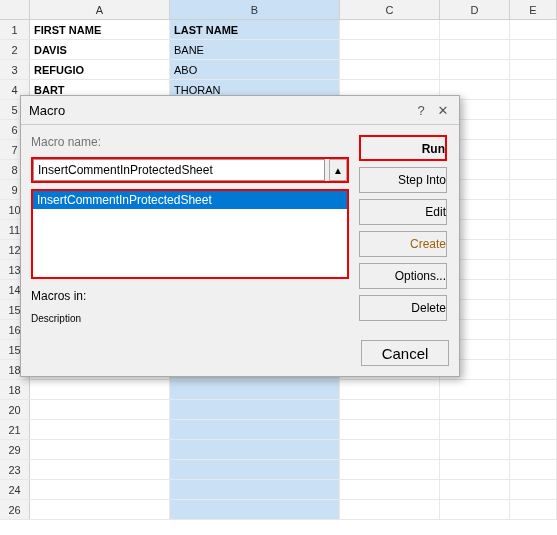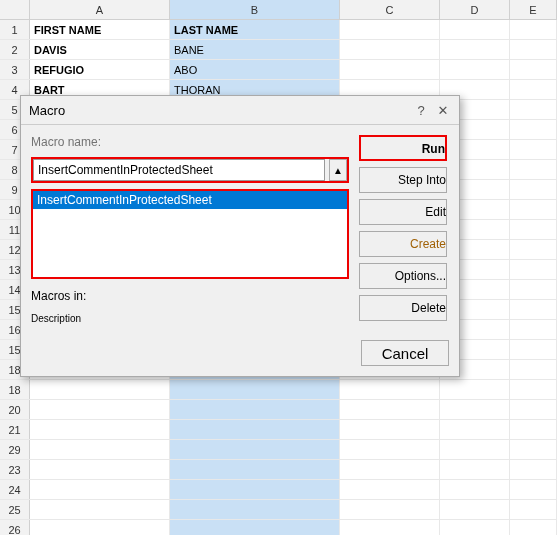--- a/index.html
+++ b/index.html
@@ -466,28 +466,20 @@
         <div class="cell col-e"></div>
       </div>
       <div class="row row-24">
         <div class="row-num">24</div>
         <div class="cell col-a"></div>
         <div class="cell col-b"></div>
         <div class="cell col-c"></div>
         <div class="cell col-d"></div>
         <div class="cell col-e"></div>
       </div>
-      <div class="row row-25">
-        <div class="row-num">25</div>
-        <div class="cell col-a"></div>
-        <div class="cell col-b"></div>
-        <div class="cell col-c"></div>
-        <div class="cell col-d"></div>
-        <div class="cell col-e"></div>
-      </div>
       <div class="row row-26">
         <div class="row-num">26</div>
         <div class="cell col-a"></div>
         <div class="cell col-b"></div>
         <div class="cell col-c"></div>
         <div class="cell col-d"></div>
         <div class="cell col-e"></div>
       </div>
     </div>
 </div>

